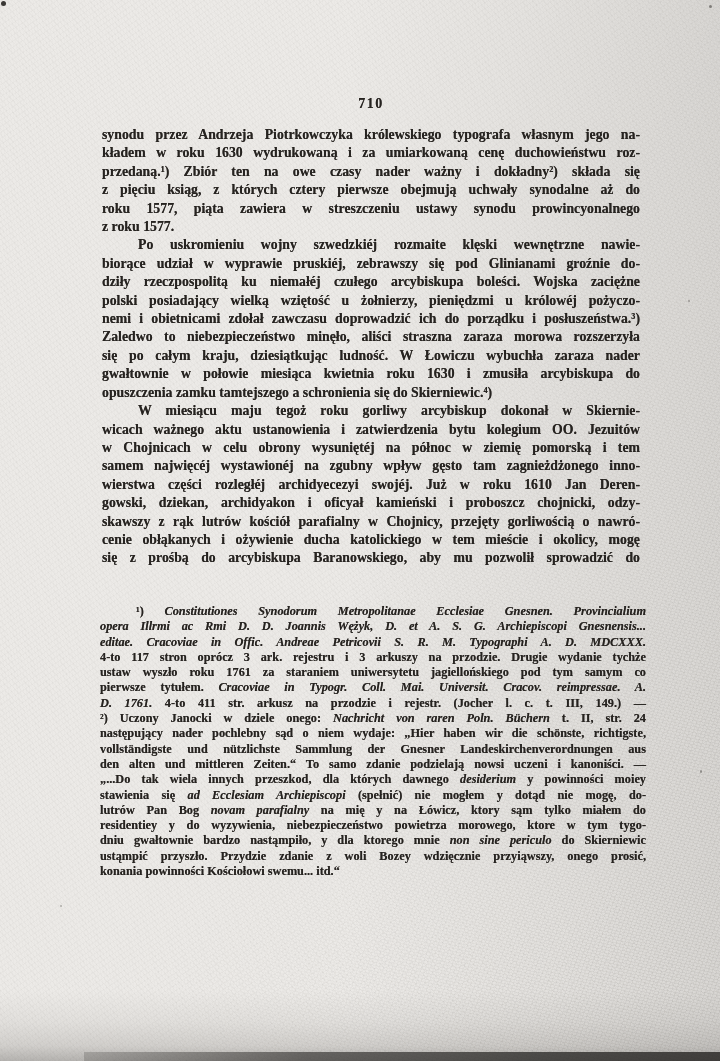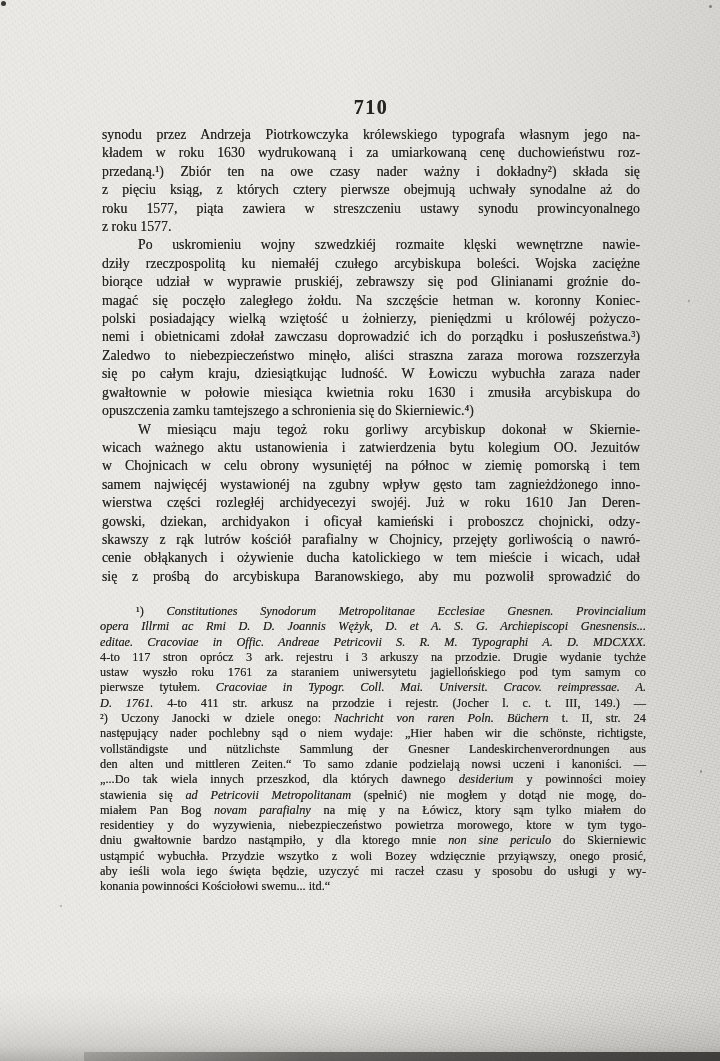--- a/index.html
+++ b/index.html
@@ -25,34 +25,34 @@
     position:absolute; inset:0; pointer-events:none;
     background:
       repeating-linear-gradient(12deg, rgba(100,96,90,0.07) 0 1px, transparent 1px 3px),
       repeating-linear-gradient(-71deg, rgba(100,96,90,0.06) 0 1px, transparent 1px 4px);
     -webkit-mask:linear-gradient(115deg, transparent 45%, #000 92%);
             mask:linear-gradient(115deg, transparent 45%, #000 92%);
   }
   .pagenum {
     position:absolute; top:96px; left:102px; width:538px;
     text-align:center;
-    font-size:20px; font-weight:bold; letter-spacing:1.5px;
+    font-size:14px; font-weight:bold; letter-spacing:1.5px;
     text-shadow:0 0 0.4px rgba(40,36,32,0.65);
   }
   .body-text {
     position:absolute; top:126px; left:102px; width:538px;
     font-size:13.8px; line-height:18.4px;
     text-shadow:0 0 0.45px rgba(40,36,32,0.7);
   }
   .footnotes {
     position:absolute; top:604px; left:100px; width:546px;
     font-size:12.3px; line-height:15.3px;
     text-shadow:0 0 0.4px rgba(40,36,32,0.65);
   }
-  .line { text-align:justify; text-align-last:justify; }
+  .line { text-align:justify; text-align-last:justify;font-weight:bold; }
   .line.nojust { text-align-last:left; }
   .line.indent { text-indent:36px; }
   .line em { font-style:italic; }
   .scan-bottom {
     position:absolute; left:0; right:0; bottom:0; height:70px; pointer-events:none;
     background:linear-gradient(to bottom,
       rgba(130,128,124,0) 0%,
       rgba(130,128,124,0.10) 45%,
       rgba(115,112,108,0.22) 78%,
       rgba(90,88,85,0.38) 100%);
@@ -85,62 +85,60 @@
     <div class="para">
         <div class="line"><span>synodu przez Andrzeja Piotrkowczyka królewskiego typografa własnym jego na-</span></div>
         <div class="line"><span>kładem w roku 1630 wydrukowaną i za umiarkowaną cenę duchowieństwu roz-</span></div>
         <div class="line"><span>przedaną.¹)  Zbiór ten na owe czasy nader ważny i dokładny²) składa się</span></div>
         <div class="line"><span>z pięciu ksiąg, z których cztery pierwsze obejmują uchwały synodalne aż do</span></div>
         <div class="line"><span>roku 1577, piąta zawiera w streszczeniu ustawy synodu prowincyonalnego</span></div>
         <div class="line nojust"><span>z roku 1577.</span></div>
       </div>
     <div class="para">
         <div class="line indent"><span>Po uskromieniu wojny szwedzkiéj rozmaite klęski wewnętrzne nawie-</span></div>
+        <div class="line"><span>biorące udział w wyprawie pruskiéj, zebrawszy się pod Glinianami groźnie do-</span></div>
         <div class="line"><span>dziły rzeczpospolitą ku niemałéj czułego arcybiskupa boleści.  Wojska zaciężne</span></div>
-        <div class="line"><span>biorące udział w wyprawie pruskiéj, zebrawszy się pod Glinianami groźnie do-</span></div>
-        <div class="line"><span>magać się poczęło zaległego żołdu.  Na szczęście hetman w. koronny Koniec-</span></div>
         <div class="line"><span>polski posiadający wielką wziętość u żołnierzy, pieniędzmi u królowéj pożyczo-</span></div>
         <div class="line"><span>nemi i obietnicami zdołał zawczasu doprowadzić ich do porządku i posłuszeństwa.³)</span></div>
         <div class="line"><span>Zaledwo to niebezpieczeństwo minęło, aliści straszna zaraza morowa rozszerzyła</span></div>
         <div class="line"><span>się po całym kraju, dziesiątkując ludność.  W Łowiczu wybuchła zaraza nader</span></div>
         <div class="line"><span>gwałtownie w połowie miesiąca kwietnia roku 1630 i zmusiła arcybiskupa do</span></div>
         <div class="line nojust"><span>opuszczenia zamku tamtejszego a schronienia się do Skierniewic.⁴)</span></div>
       </div>
     <div class="para">
         <div class="line indent"><span>W miesiącu maju tegoż roku gorliwy arcybiskup dokonał w Skiernie-</span></div>
         <div class="line"><span>wicach ważnego aktu ustanowienia i zatwierdzenia bytu kolegium OO. Jezuitów</span></div>
         <div class="line"><span>w Chojnicach w celu obrony wysuniętéj na północ w ziemię pomorską i tem</span></div>
         <div class="line"><span>samem najwięcéj wystawionéj na zgubny wpływ gęsto tam zagnieżdżonego inno-</span></div>
         <div class="line"><span>wierstwa części rozległéj archidyecezyi swojéj.  Już w roku 1610 Jan Deren-</span></div>
         <div class="line"><span>gowski, dziekan, archidyakon i oficyał kamieński i proboszcz chojnicki, odzy-</span></div>
         <div class="line"><span>skawszy z rąk lutrów kościół parafialny w Chojnicy, przejęty gorliwością o nawró-</span></div>
-        <div class="line"><span>cenie obłąkanych i ożywienie ducha katolickiego w tem mieście i wicach, udał</span></div>
+        <div class="line"><span>cenie obłąkanych i ożywienie ducha katolickiego w tem mieście i okolicy, mogę</span></div>
         <div class="line"><span>się z prośbą do arcybiskupa Baranowskiego, aby mu pozwolił sprowadzić do</span></div>
       </div>
   </div>
 
   <div class="footnotes">
       <div class="line indent"><span>¹)  </span><em>Constitutiones Synodorum Metropolitanae Ecclesiae Gnesnen. Provincialium</em></div>
       <div class="line"><em>opera Illrmi ac Rmi D. D. Joannis Wężyk, D. et A. S. G. Archiepiscopi Gnesnensis...</em></div>
       <div class="line"><em>editae.  Cracoviae in Offic. Andreae Petricovii S. R. M. Typographi A. D. MDCXXX.</em></div>
       <div class="line"><span>4-to 117 stron oprócz 3 ark. rejestru i 3 arkuszy na przodzie.  Drugie wydanie tychże</span></div>
       <div class="line"><span>ustaw wyszło roku 1761 za staraniem uniwersytetu jagiellońskiego pod tym samym co</span></div>
       <div class="line"><span>pierwsze tytułem.  </span><em>Cracoviae in Typogr. Coll. Mai. Universit. Cracov. reimpressae. A.</em></div>
       <div class="line"><em>D. 1761.</em><span>  4-to 411 str. arkusz na przodzie i rejestr.  (Jocher l. c. t. III, 149.) —</span></div>
       <div class="line"><span>²) Uczony Janocki w dziele onego: </span><em>Nachricht von raren Poln. Büchern</em><span> t. II, str. 24</span></div>
       <div class="line"><span>następujący nader pochlebny sąd o niem wydaje: „Hier haben wir die schönste, richtigste,</span></div>
       <div class="line"><span>vollständigste und nützlichste Sammlung der Gnesner Landeskirchenverordnungen aus</span></div>
       <div class="line"><span>den alten und mittleren Zeiten.“  To samo zdanie podzielają nowsi uczeni i kanoniści. —</span></div>
       <div class="line"><span>„...Do tak wiela innych przeszkod, dla których dawnego </span><em>desiderium</em><span> y powinności moiey</span></div>
-      <div class="line"><span>stawienia się </span><em>ad Petricovii Metropolitanam</em><span> (spełnić) nie mogłem y dotąd nie mogę, do-</span></div>
-      <div class="line"><span>miałem Pan Bog </span><em>novam parafialny</em><span> na mię y na Łówicz, ktory sąm tylko miałem do</span></div>
+      <div class="line"><span>stawienia się </span><em>ad Ecclesiam Archiepiscopi</em><span> (spełnić) nie mogłem y dotąd nie mogę, do-</span></div>
+      <div class="line"><span>lutrów Pan Bog </span><em>novam parafialny</em><span> na mię y na Łówicz, ktory sąm tylko miałem do</span></div>
       <div class="line"><span>residentiey y do wyzywienia, niebezpieczeństwo powietrza morowego, ktore w tym tygo-</span></div>
       <div class="line"><span>dniu gwałtownie bardzo nastąmpiło, y dla ktorego mnie </span><em>non sine periculo</em><span> do Skierniewic</span></div>
-      <div class="line"><span>ustąmpić wybuchła.  Przydzie wszytko z woli Bozey wdzięcznie przyiąwszy, onego prosić,</span></div>
-      <div class="line"><span>aby ieśli wola iego święta będzie, uzyczyć mi raczeł czasu y sposobu do usługi y wy-</span></div>
+      <div class="line"><span>ustąmpić przyszło.  Przydzie zdanie z woli Bozey wdzięcznie przyiąwszy, onego prosić,</span></div>
       <div class="line nojust"><span>konania powinności Kościołowi swemu... itd.“</span></div>
     </div>
 
   <div class="scan-bottom"></div>
   <div class="scan-edge"></div>
   <div class="speck s1"></div>
   <div class="speck s2"></div>
   <div class="speck s3"></div>
   <div class="speck s4"></div>
   <div class="speck s5"></div>

